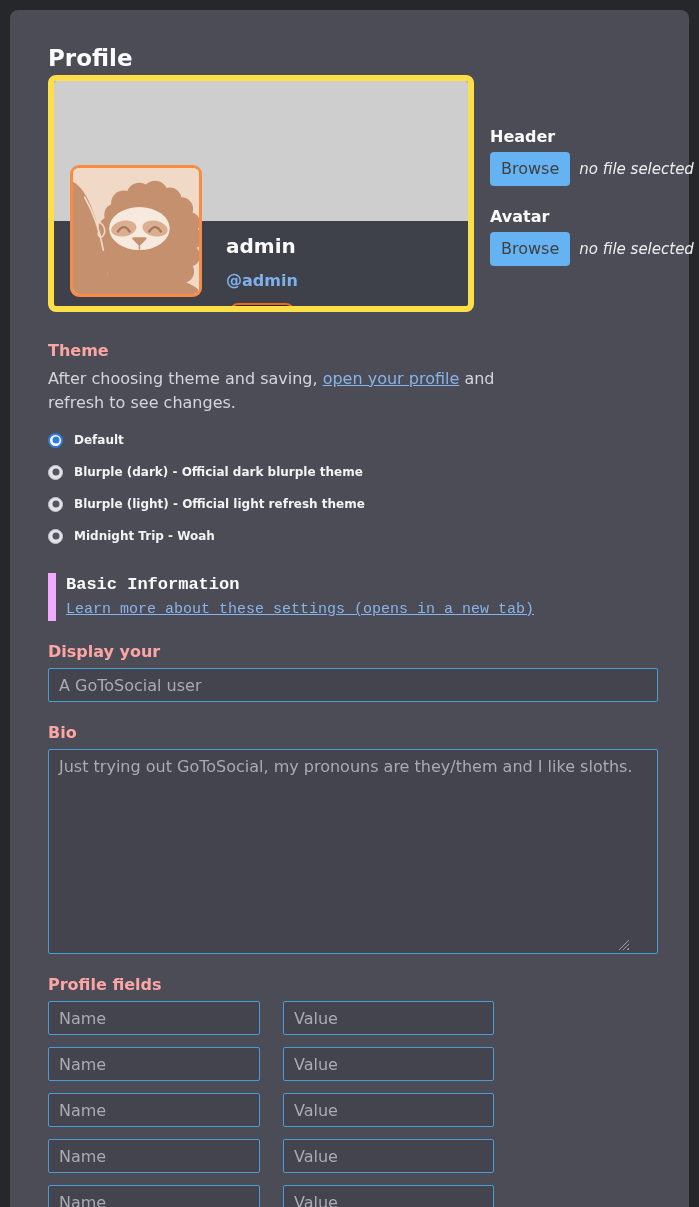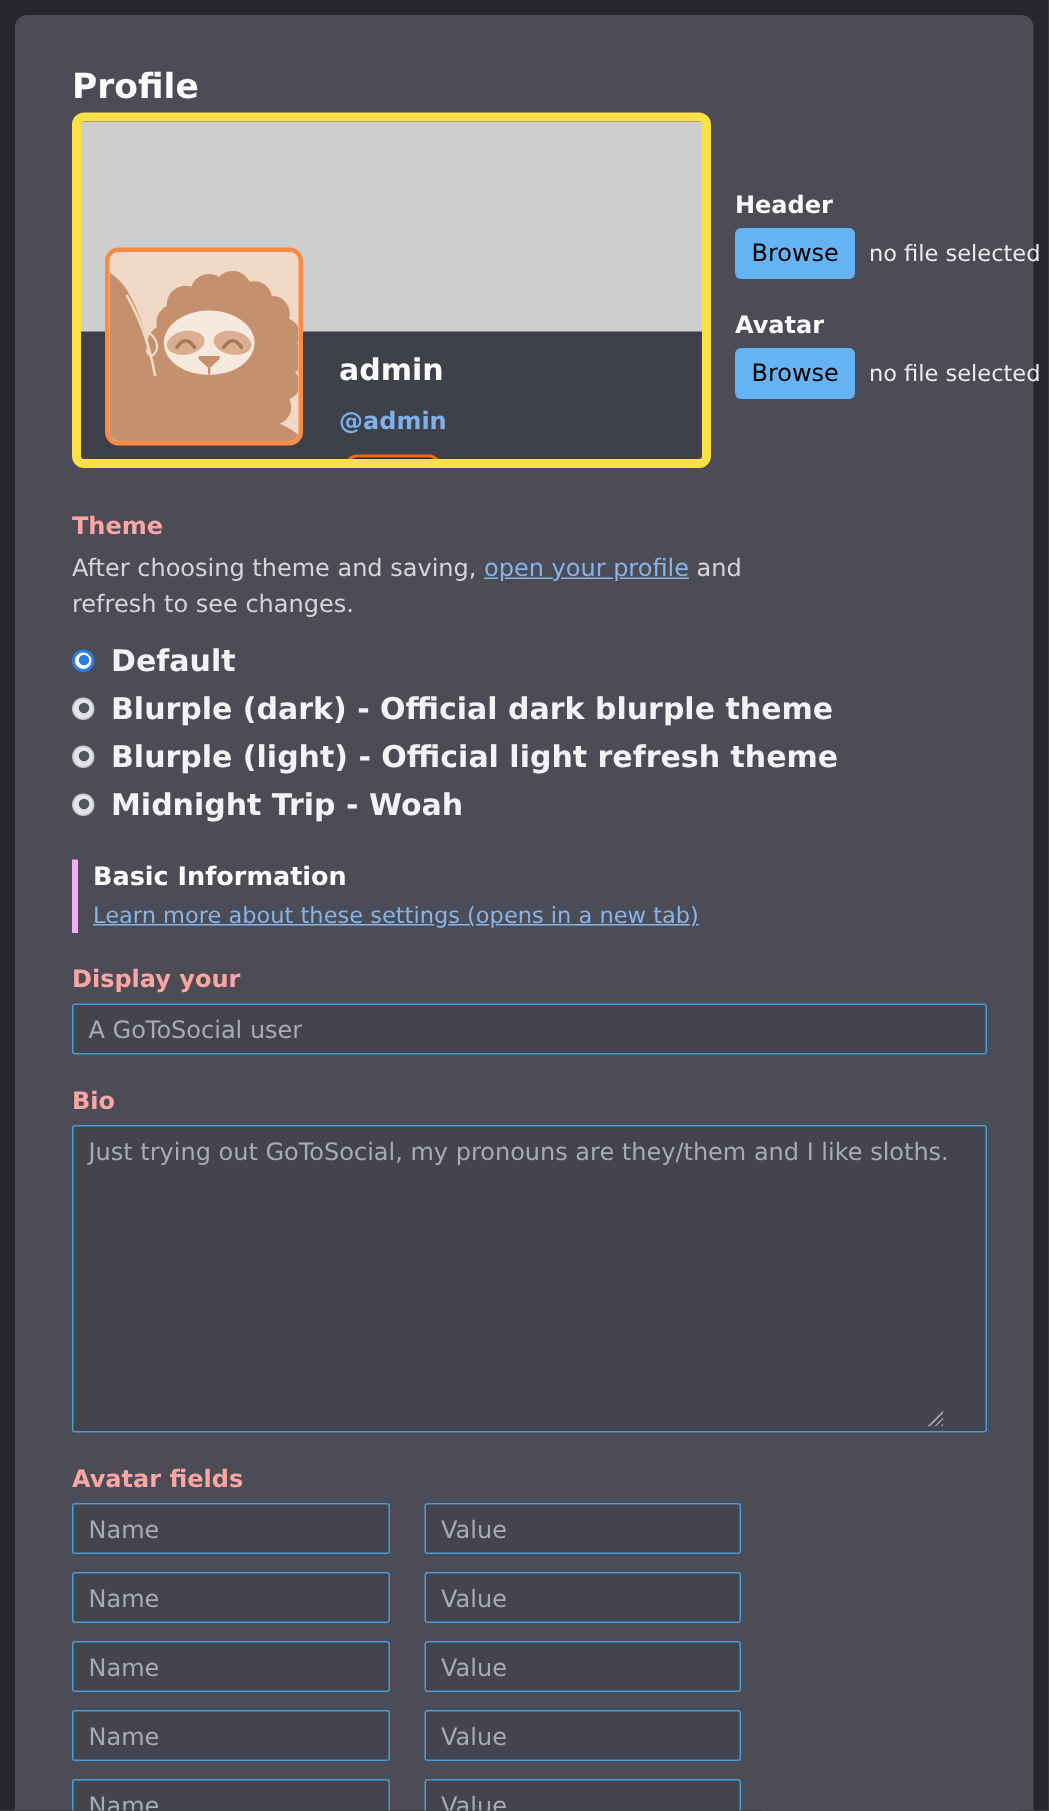--- a/index.html
+++ b/index.html
@@ -36,47 +36,47 @@
     display:inline-block;box-sizing:border-box;height:30px;line-height:22px;
     padding:2px 9px;border:2px solid #ee6c0d;border-radius:8px;
     background:#27282c;color:#ee6c0d;font-family:"DejaVu Sans Mono","Liberation Mono",monospace;
     font-size:13px;font-weight:bold;letter-spacing:.5px;
   }
 
   .upload-col{margin-left:16px;margin-top:52px;white-space:nowrap;}
   .upload-label{font-size:16px;font-weight:bold;color:#fafafb;margin-bottom:6px;}
   .upload-row{display:flex;align-items:center;margin-bottom:21px;}
   .browse-btn{
-    display:inline-block;background:#65b3f2;color:#000000;border:none;
+    display:inline-block;background:#65b3f2;color:#404040;border:none;
     font-family:inherit;font-size:16px;line-height:24px;padding:5px 11px;
     border-radius:4px;cursor:pointer;
   }
-  .file-status{font-size:15px;color:#ecedef;margin-left:9px;}
+  .file-status{font-size:15px;font-style:italic;color:#ecedef;margin-left:9px;}
 
   
   .theme-block{margin-top:29px;}
   .field-label{font-size:16px;font-weight:bold;color:#fca5a5;}
   .theme-hint{margin-top:7px;font-size:16px;line-height:24px;color:#d5d6da;max-width:470px;}
   .theme-hint a{color:#88b4e9;text-decoration:underline;cursor:pointer;}
   ul.theme-options{list-style:none;margin:15px 0 0 0;padding:0;}
   ul.theme-options li{display:flex;align-items:center;gap:11px;height:20px;margin-bottom:12px;cursor:pointer;}
   .radio{
     box-sizing:border-box;width:15px;height:15px;border-radius:50%;
     background:#e3e4e8;border:1px solid #c6c7cc;position:relative;flex:0 0 auto;
   }
   .radio::after{
     content:"";position:absolute;left:50%;top:50%;transform:translate(-50%,-50%);
     width:7px;height:7px;border-radius:50%;background:#54565e;
   }
   .radio.checked{background:#ffffff;border:2px solid #2f7ce0;}
   .radio.checked::after{background:#2f7ce0;width:7px;height:7px;}
-  .radio-label{font-size:20px;font-weight:bold;color:#f2f3f5;}
-
-  
-  .section-head{margin-top:27px;border-left:4px solid #f0abfc;padding:1px 0 3px 10px;}
+  .radio-label{font-size:12px;font-weight:bold;color:#f2f3f5;}
+
+  
+  .section-head{margin-top:27px;border-left:8px solid #f0abfc;padding:1px 0 3px 10px;font-family:Liberation Mono, monospace;}
   .section-head h2{margin:0;font-size:17px;line-height:22px;color:#fbfbfc;font-weight:bold;}
   .section-head a{display:inline-block;margin-top:5px;font-size:15px;color:#88b4e9;text-decoration:underline;cursor:pointer;}
 
   
   .form-field{margin-top:21px;}
   .form-field .field-label{display:block;margin-bottom:7px;}
   .text-input{
     box-sizing:border-box;display:block;width:610px;height:34px;
     background:#43444d;border:1.5px solid #4a9cd9;border-radius:2px;
     color:#e8e9ec;font-family:inherit;font-size:16px;padding:0 10px;outline:none;
@@ -196,21 +196,21 @@
 
   <div class="form-field">
     <label class="field-label">Bio</label>
     <div class="textarea-wrap">
       <textarea class="text-input" placeholder="Just trying out GoToSocial, my pronouns are they/them and I like sloths." style=""></textarea>
       <div class="resize-grip"></div>
     </div>
   </div>
 
   <div class="form-field">
-    <label class="field-label">Avatar fields</label>
+    <label class="field-label">Profile fields</label>
     <div class="pf-rows">
         <div class="pf-row">
           <input class="text-input name" type="text" placeholder="Name" style="">
           <input class="text-input value" type="text" placeholder="Value" style="">
         </div>
         <div class="pf-row">
           <input class="text-input name" type="text" placeholder="Name" style="">
           <input class="text-input value" type="text" placeholder="Value" style="">
         </div>
         <div class="pf-row">

